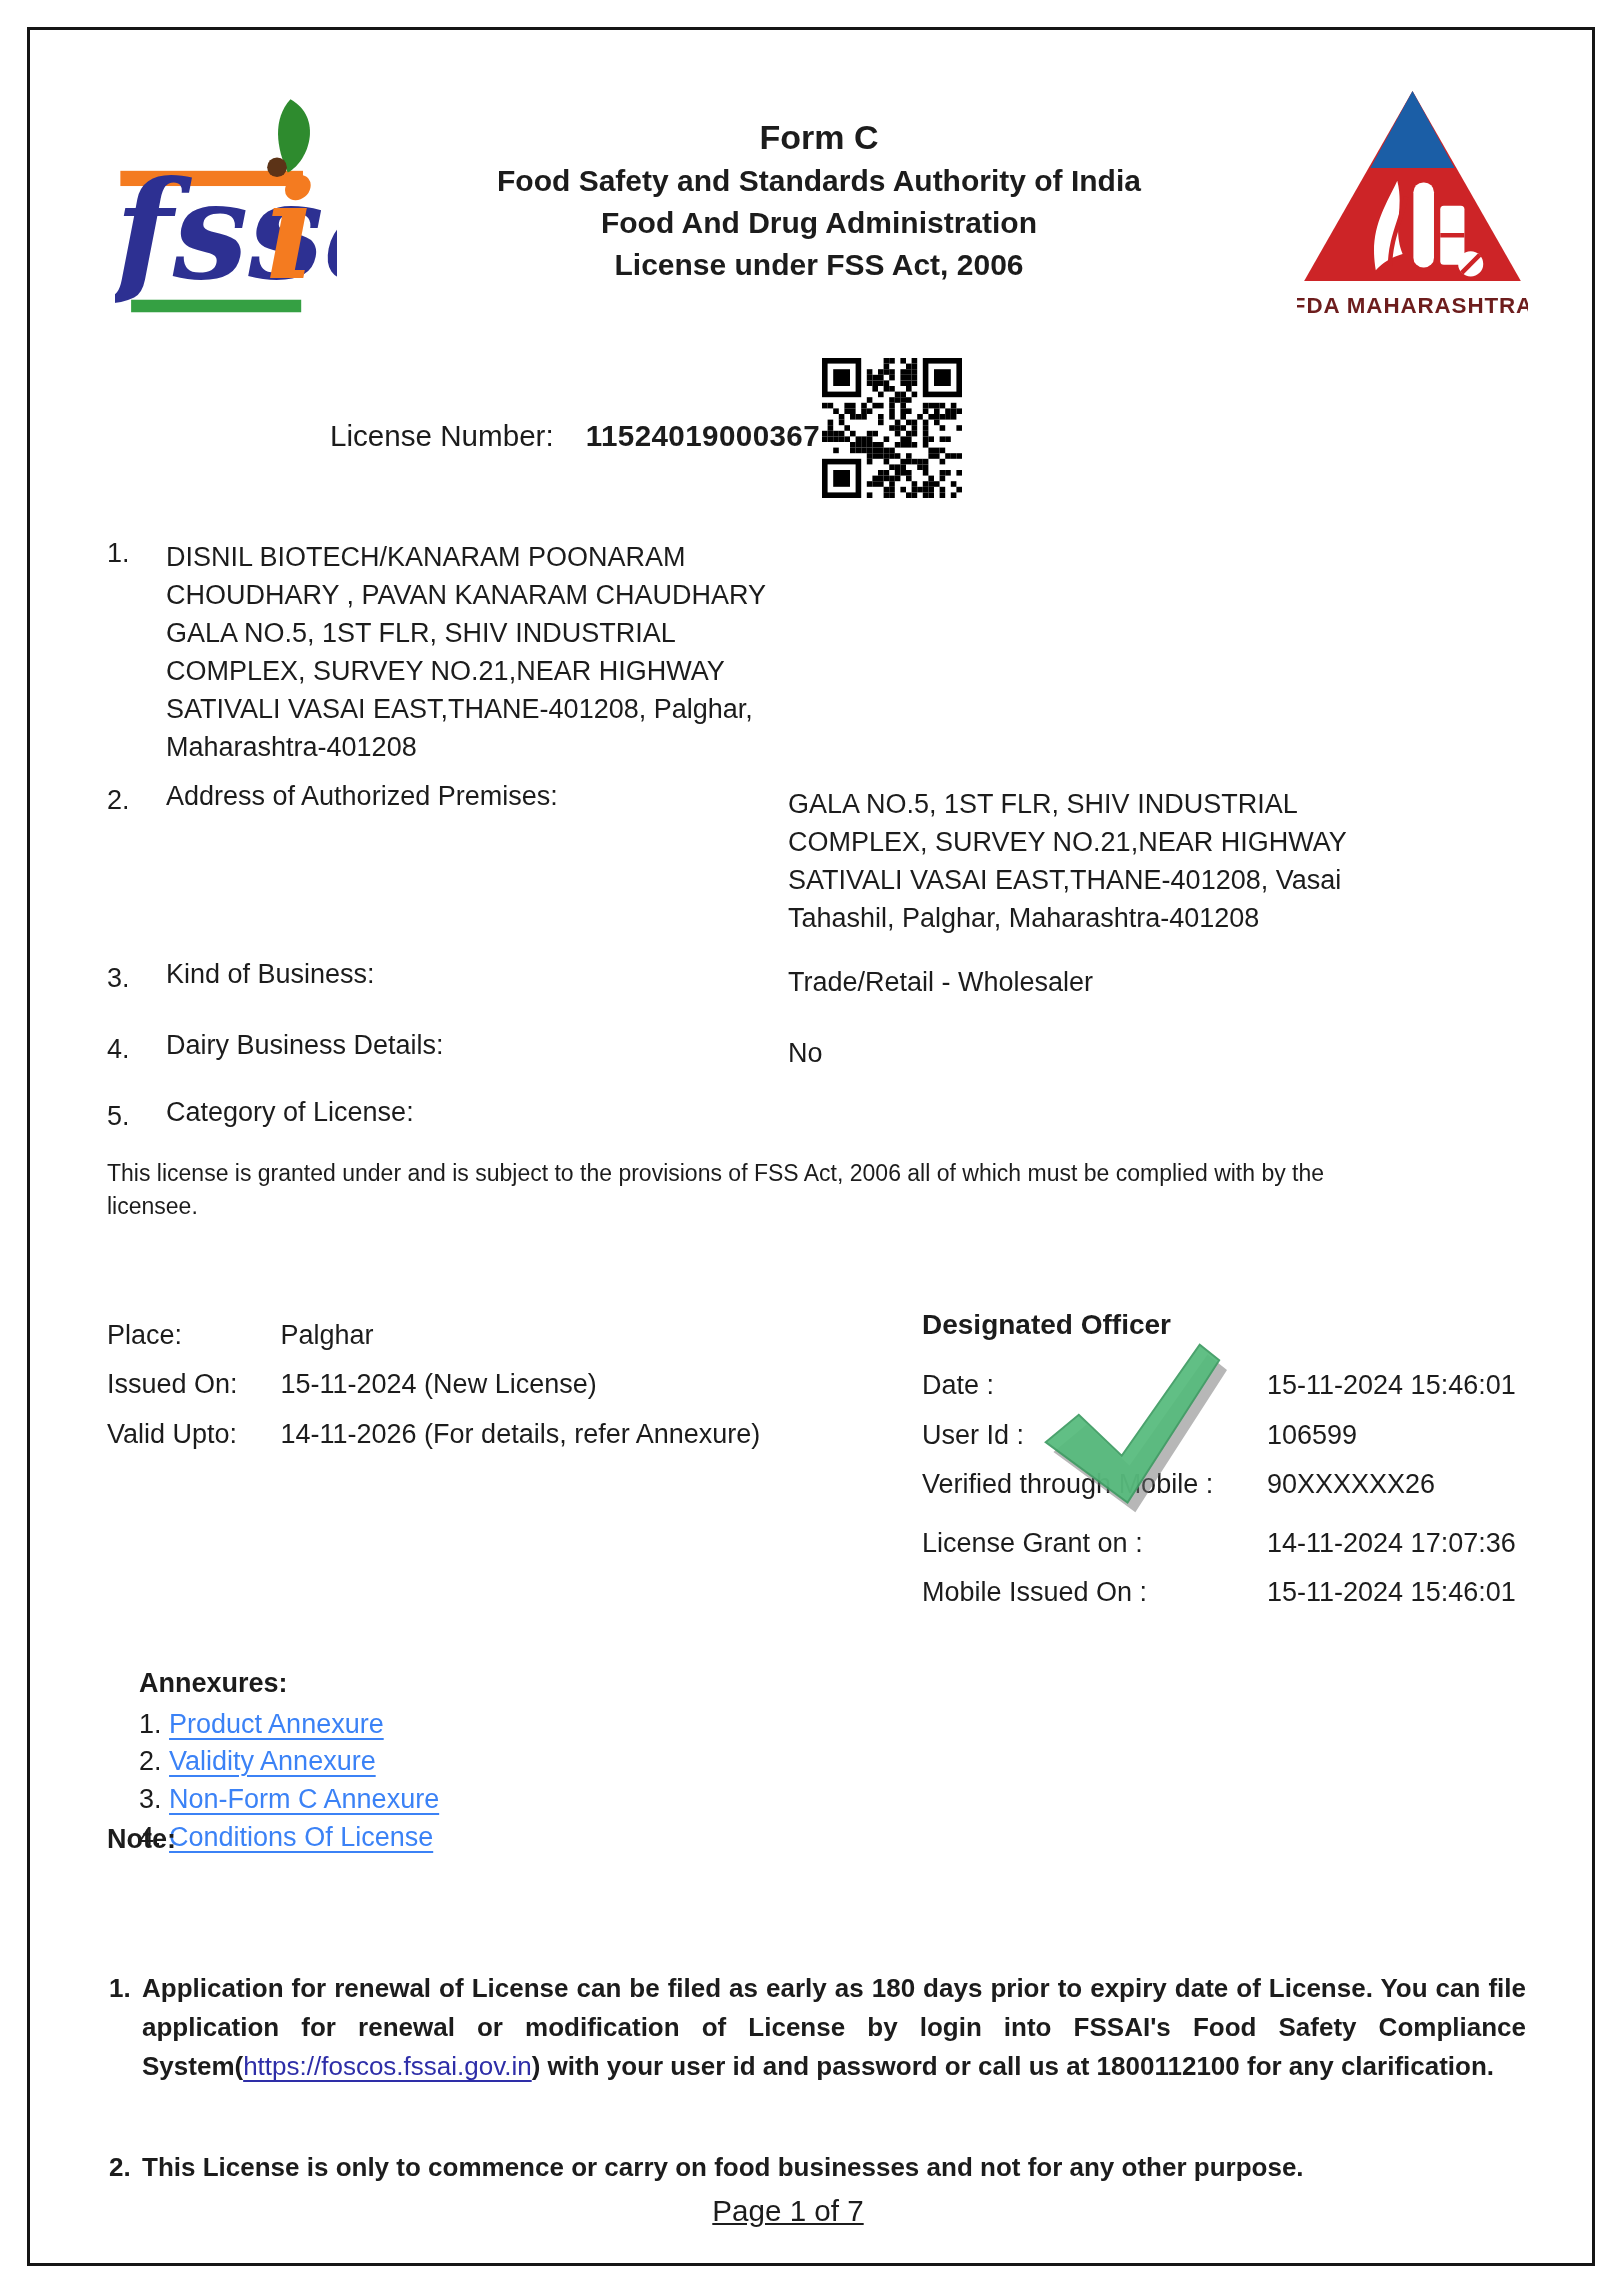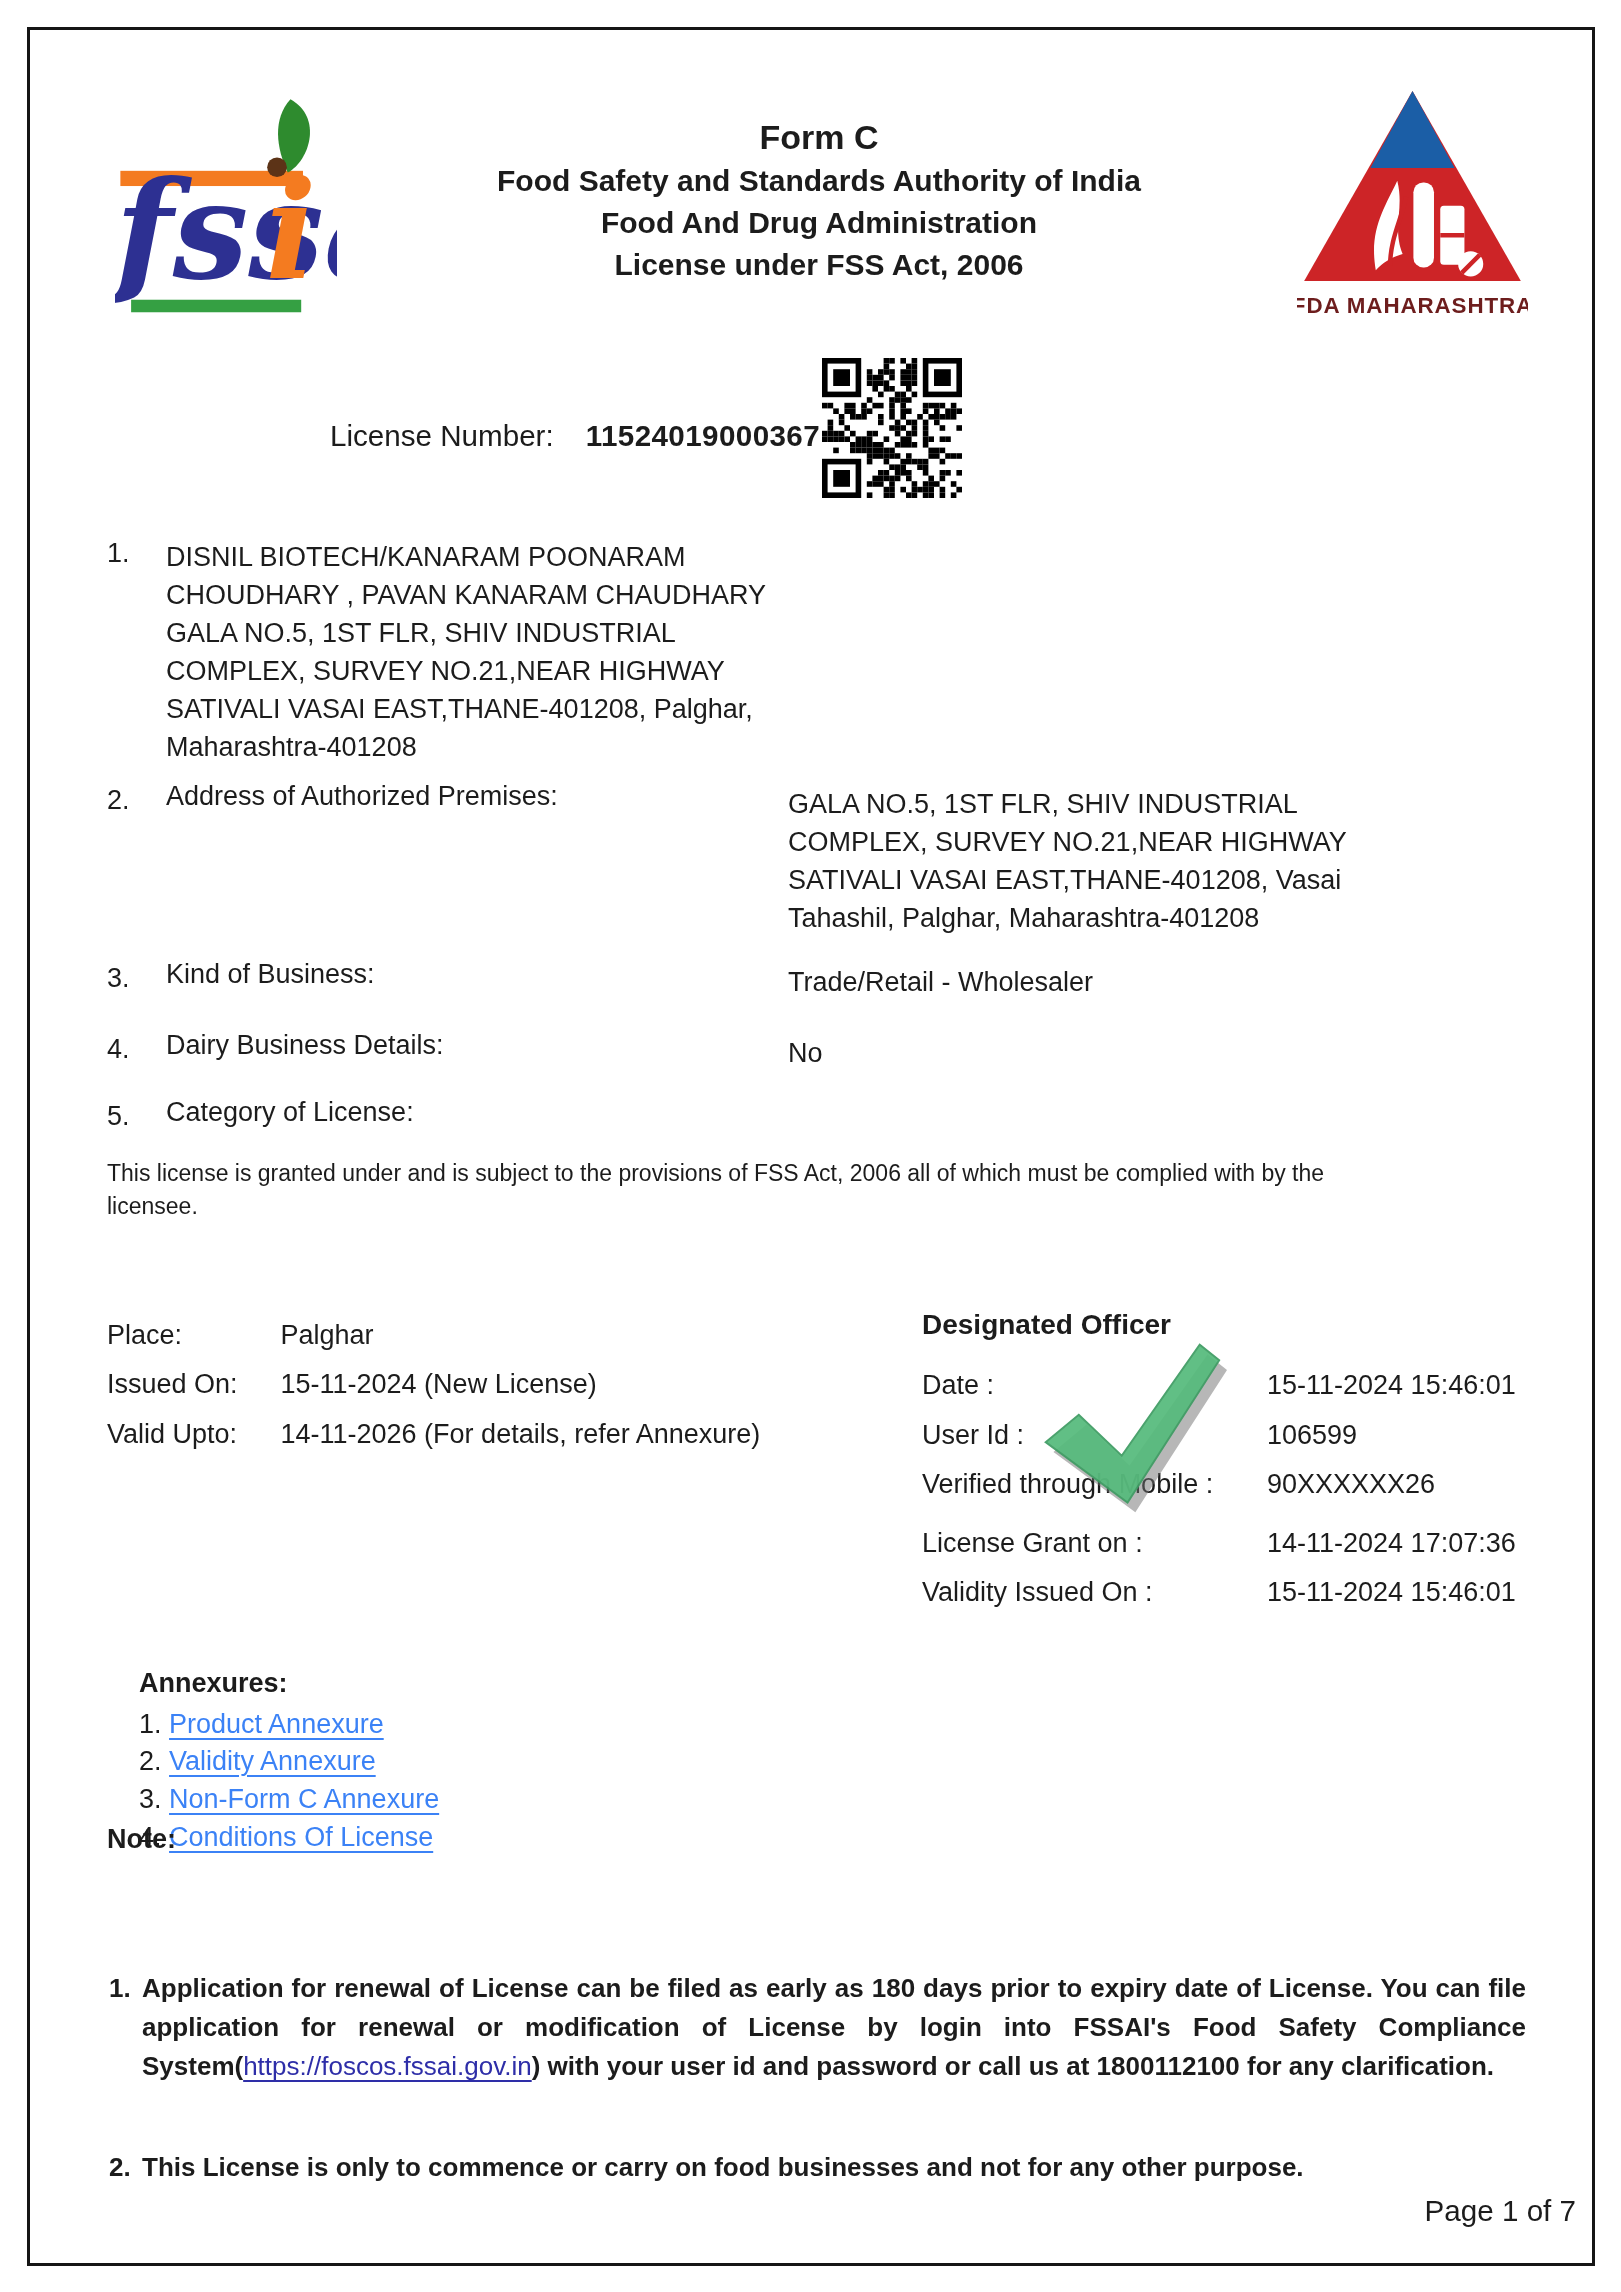--- a/index.html
+++ b/index.html
@@ -45,21 +45,21 @@
   .annex-title { position:absolute; left:139px; top:1668px; font-size:27px; font-weight:bold; }
   .annex-item { position:absolute; left:139px; font-size:27px; }
   .annex-item a { color:#3b82f6; text-decoration:underline; text-underline-offset:4.5px; cursor:pointer; }
 
   
   .note-title { position:absolute; left:107px; top:1824px; font-size:27px; font-weight:bold; }
   .note-item { position:absolute; left:109px; width:1417px; display:grid; grid-template-columns:33px auto; font-size:26px; line-height:39px; font-weight:bold; }
   .note-item .ntext { text-align:justify; }
   .note-item a { color:#2e2ea8; font-weight:normal; text-decoration:underline; text-underline-offset:4.5px; cursor:pointer; }
 
-  .footer { position:absolute; left:0; top:2194px; width:1576px; text-align:right; font-size:29.6px; }
+  .footer { position:absolute; left:0; top:2194px; width:1576px; text-align:center; font-size:29.6px;text-decoration:underline; }
 </style>
 </head>
 <body>
 
 <div class="page">
   <div class="frame"></div>
 
   <div class="fssai-logo">
     <svg width="222" height="240" viewBox="0 0 248 268">
       <rect x="6" y="88" width="204" height="17" fill="#f47b20"></rect>
@@ -385,21 +385,21 @@
   </div>
   <div class="officer-row" style="top:1469px">
     <span>Verified through Mobile :</span>
     <span class="oval">90XXXXXX26</span>
   </div>
   <div class="officer-row" style="top:1528px">
     <span>License Grant on :</span>
     <span class="oval">14-11-2024 17:07:36</span>
   </div>
   <div class="officer-row" style="top:1577px">
-    <span>Validity Issued On :</span>
+    <span>Mobile Issued On :</span>
     <span class="oval">15-11-2024 15:46:01</span>
   </div>
 
   <div class="check">
     <svg width="195" height="195" viewBox="0 0 100 100">
       <polygon points="7,57 24,43 46,64 86,7 96,15 49,88" transform="translate(4,5)" fill="#6f6f6f" opacity="0.5"></polygon>
       <polygon points="7,57 24,43 46,64 86,7 96,15 49,88" fill="#56bb7c" stroke="#3e9c63" stroke-width="1" opacity="0.93"></polygon>
     </svg>
   </div>
 

